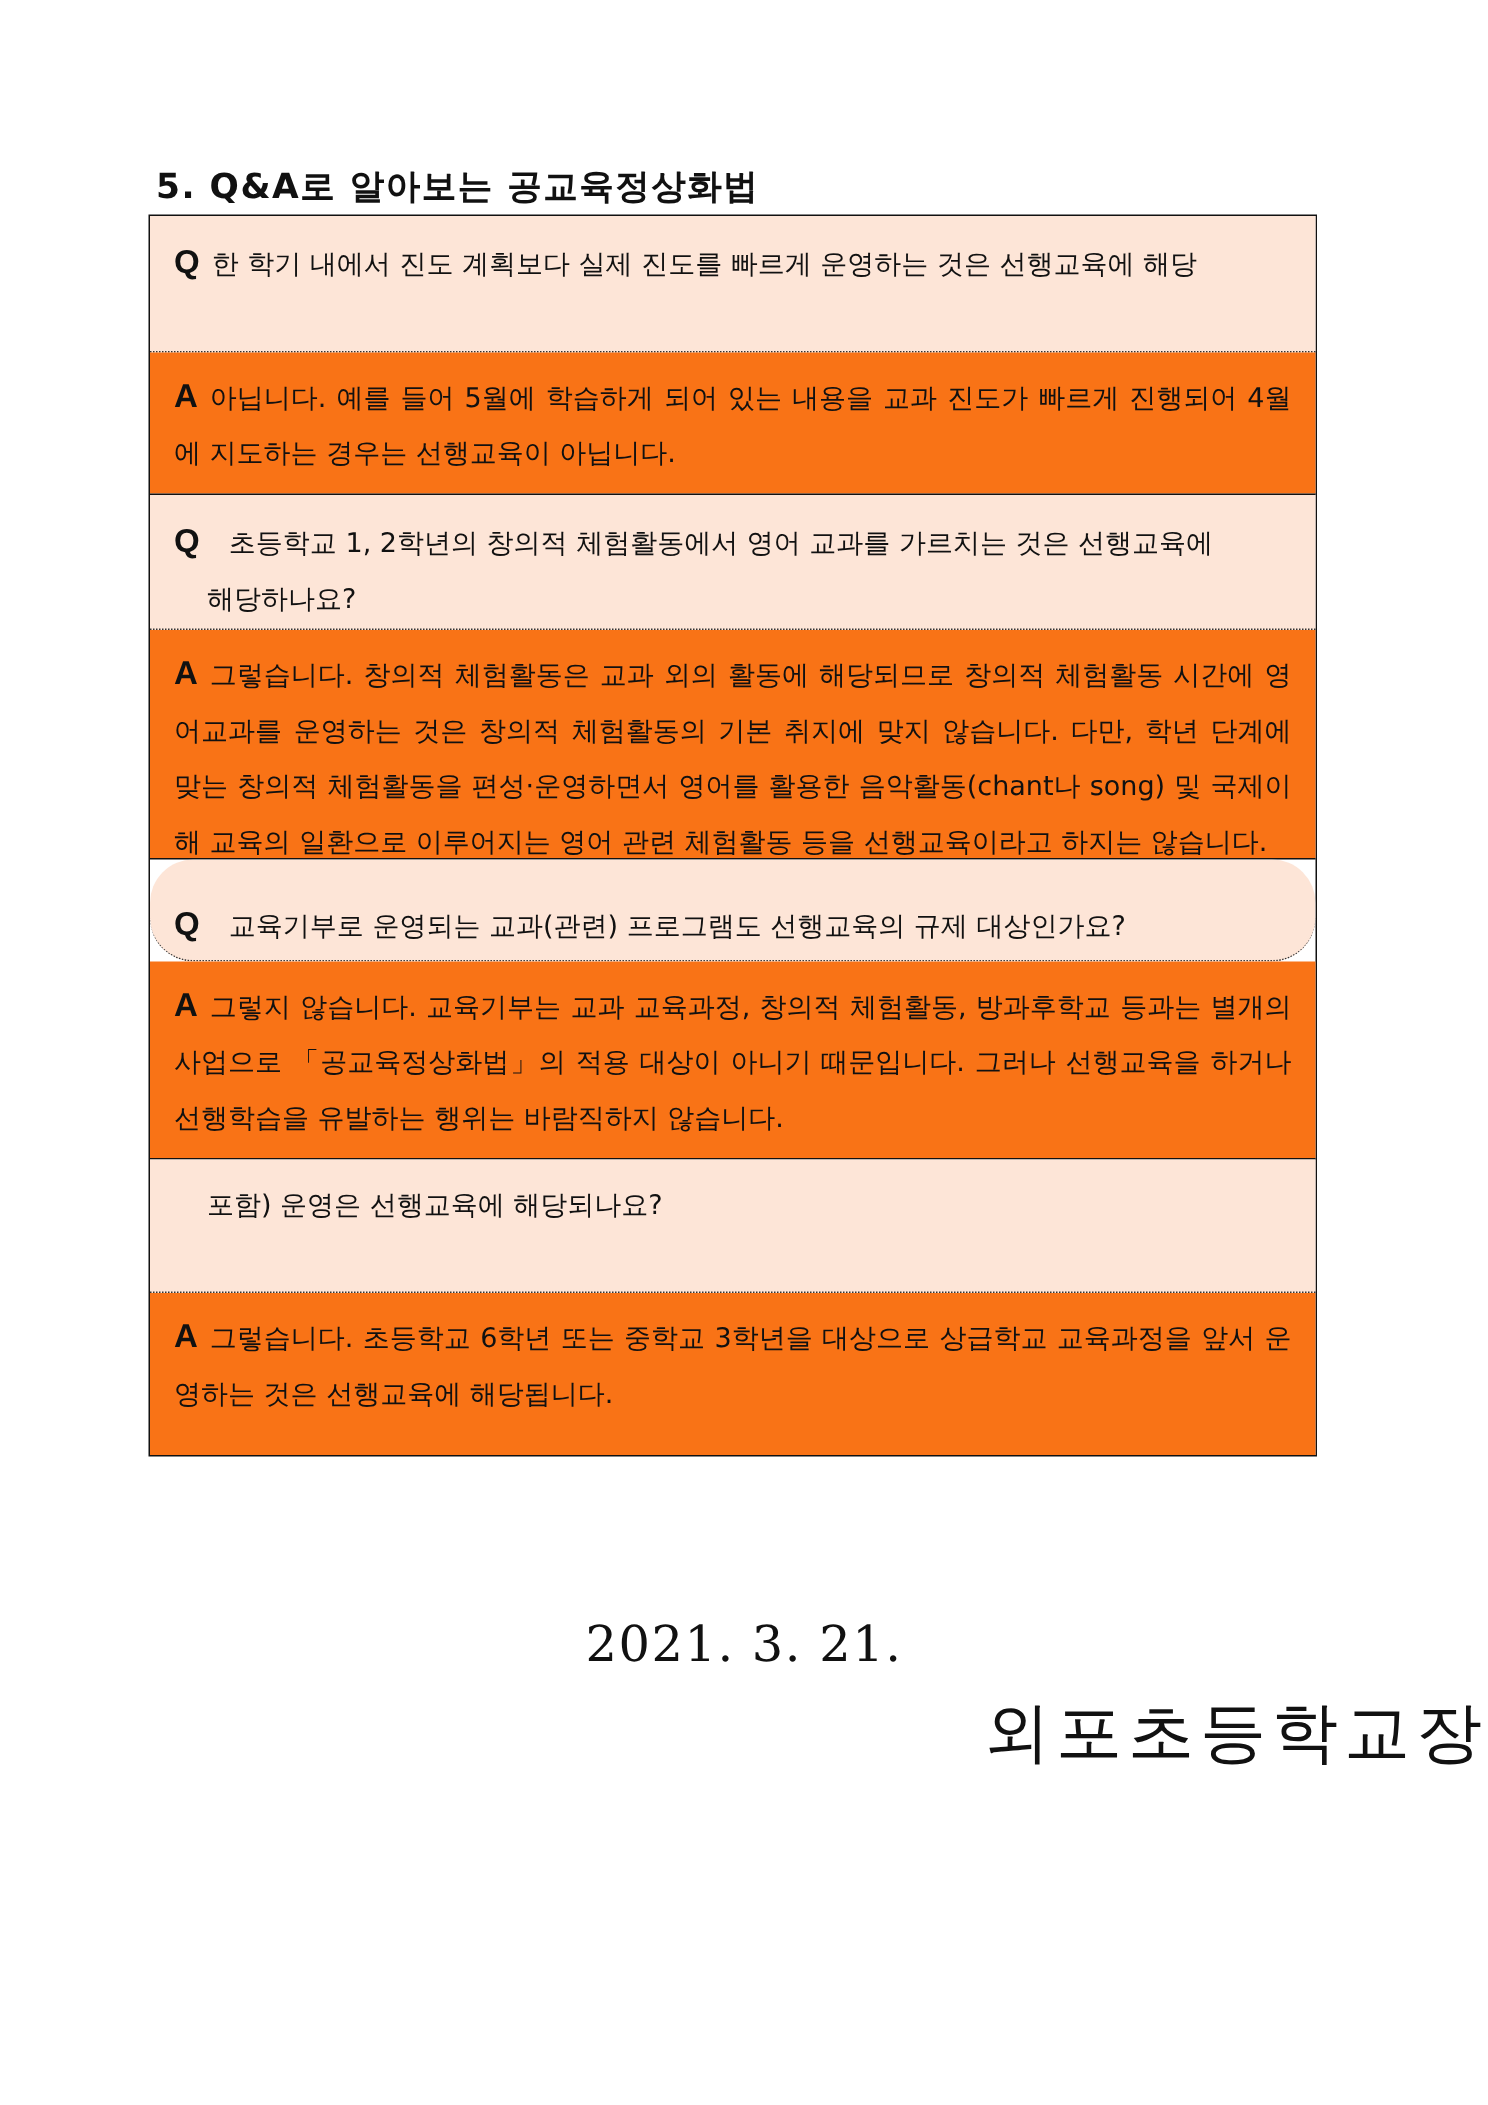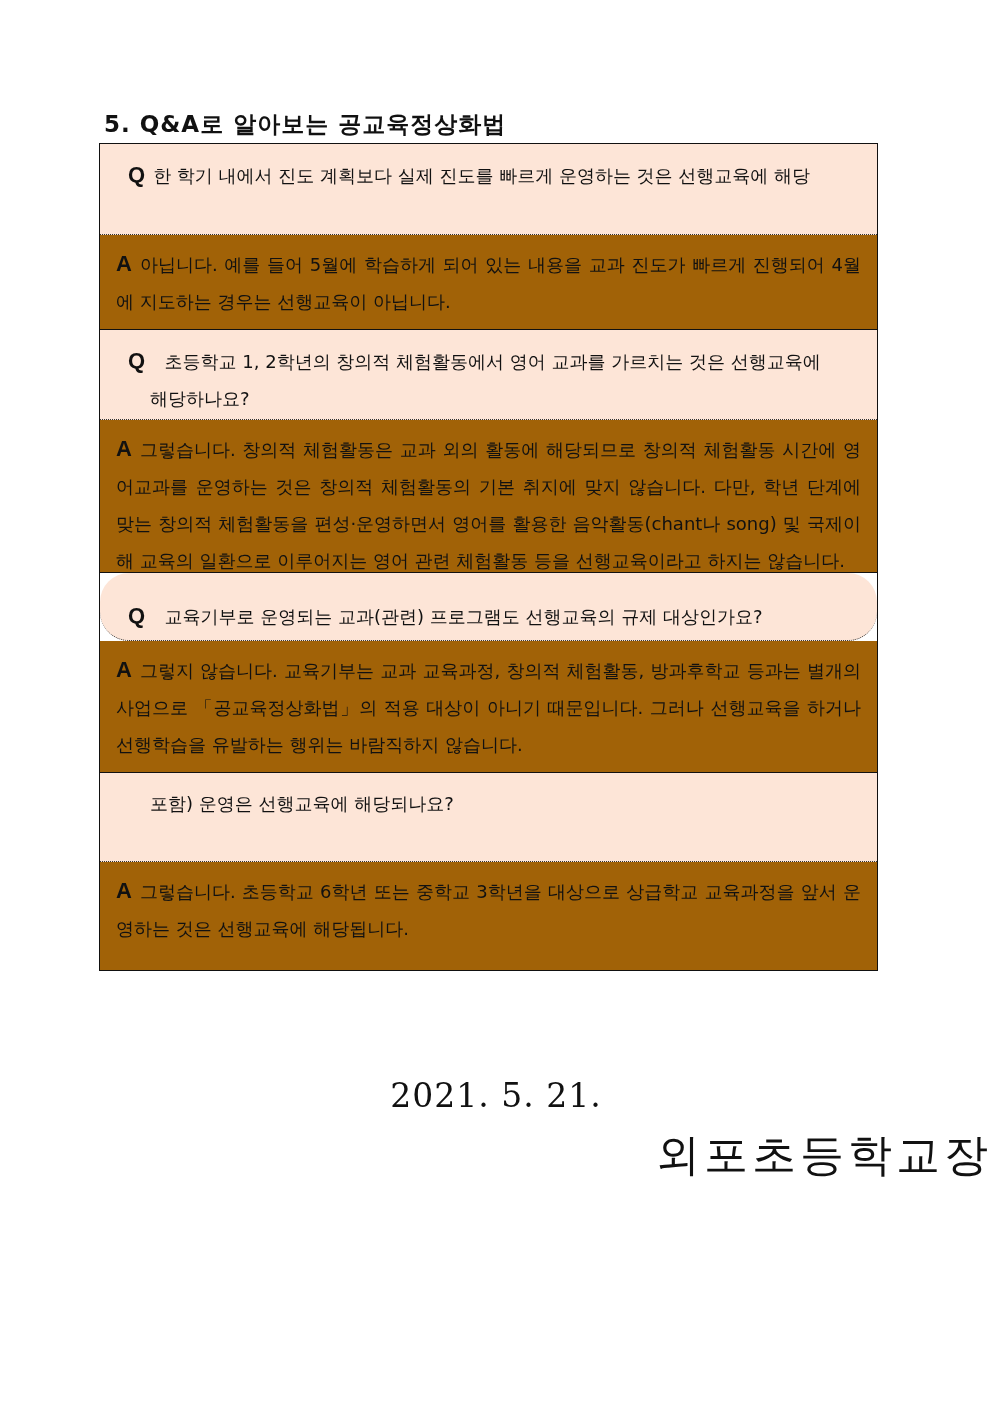--- a/index.html
+++ b/index.html
@@ -4,23 +4,23 @@
 <style>
   html, body { margin: 0; padding: 0; background: #ffffff; }
   body { width: 992px; height: 1403px; position: relative; overflow: hidden;
          font-family: "DejaVu Sans", "Liberation Sans", sans-serif; color: #111; }
   .section-title { position: absolute; left: 104px; top: 90px; font-size: 23px; font-weight: bold;
                    letter-spacing: 1px; font-family: "DejaVu Sans", sans-serif; margin-top: 19px; }
   .qa-table { position: absolute; left: 99px; top: 143px; width: 779px; border: 1.5px solid #111;
               box-sizing: border-box; }
   .qa-pair { border-top: 1.5px solid #111; }
   .qa-pair:first-child { border-top: none; }
-  .q-row { background: #fde5d7; border-bottom: 1px dotted #333; padding: 12px 16px 12px 28px;
+  .q-row { background: #fde5d7; border-bottom: 1px dotted #333; padding: 12px 16px 12px 16px;
            font-size: 18px; line-height: 37px; box-sizing: border-box; }
-  .a-row { background: #a16207; padding: 10px 16px 10px 16px; font-size: 18px; line-height: 37px;
+  .a-row { background: #f97316; padding: 10px 16px 10px 16px; font-size: 18px; line-height: 37px;
            box-sizing: border-box; text-align: justify; }
   .marker { font-weight: bold; font-size: 22px; margin-right: 8px; font-family: "Liberation Sans", sans-serif; }
   .q-text { }
   .q-cont { padding-left: 22px; }
   .date { position: absolute; left: 0; width: 992px; top: 1076px; text-align: center;
           font-family: "DejaVu Serif", "Liberation Serif", serif; font-size: 33px; letter-spacing: 1px; }
   .signature { position: absolute; left: 0; width: 992px; top: 1126px; text-align: right;
                font-family: "DejaVu Serif", "Liberation Serif", serif; font-size: 44px; letter-spacing: 4px; }
 </style>
 </head>
@@ -60,14 +60,14 @@
   <div class="qa-pair">
     <div class="q-row" style="height:89px;">
       <div class="q-cont">포함) 운영은 선행교육에 해당되나요?</div>
     </div>
     <div class="a-row" style="height:108px;">
       <span class="marker">A</span><span>그렇습니다. 초등학교 6학년 또는 중학교 3학년을 대상으로 상급학교 교육과정을 앞서 운영하는 것은 선행교육에 해당됩니다.</span>
     </div>
   </div>
 </div>
 
-<div class="date">2021. 5. 21.</div>
+<div class="date">2021. 3. 21.</div>
 <div class="signature">외포초등학교장</div>
 
 </body></html>

